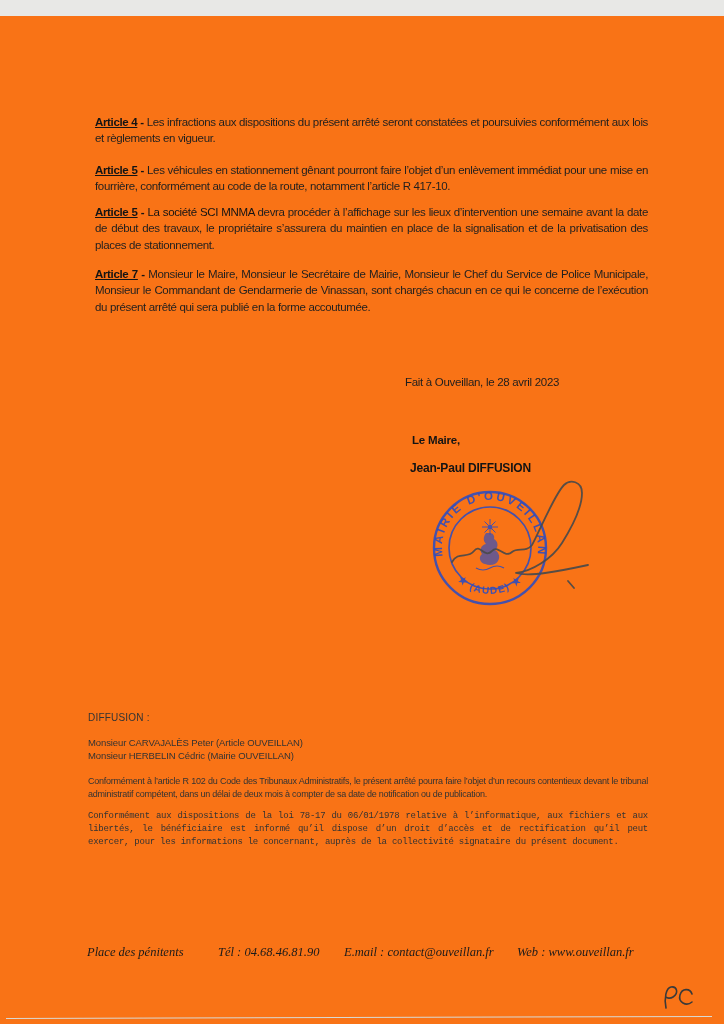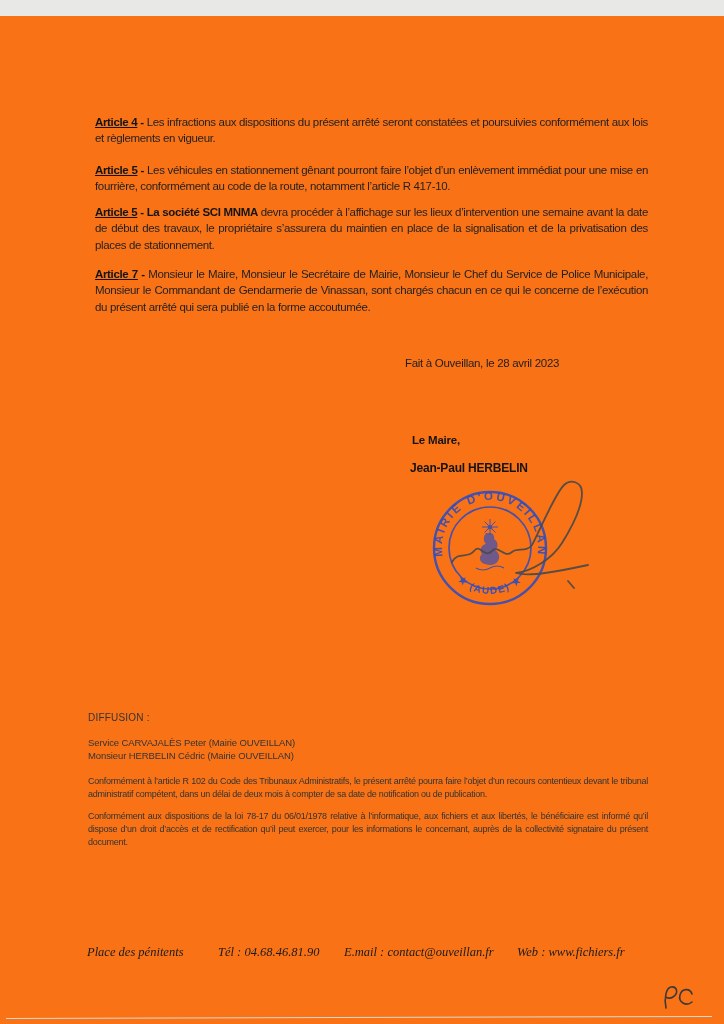--- a/index.html
+++ b/index.html
@@ -13,36 +13,36 @@
     color:#1e1e1e;
   }
   
   .article {
     position:absolute; left:95px; width:553px;
     font-size:11.5px; letter-spacing:-0.35px; line-height:16.5px;
     text-align:justify; color:#1f1f1f;
   }
   .article-label { font-weight:bold; text-decoration:underline; color:#141414; }
   .article-sep  { font-weight:bold; color:#141414; }
-  .article-lead { font-weight:bold; color:#141414; }
+  .article-lead { font-weight:normal; color:#141414; }
   #article-4 { top:86px; }
   #article-5 { top:134px; }
   #article-6 { top:176px; }
   #article-7 { top:238px; }
   
-  .place-date { position:absolute; left:405px; top:341px; font-size:11.5px; letter-spacing:-0.3px; }
+  .place-date { position:absolute; left:405px; top:360px; font-size:11.5px; letter-spacing:-0.3px; }
   .signatory-title { position:absolute; left:412px; top:418px; font-size:11.5px; font-weight:bold; letter-spacing:-0.2px; color:#141414; }
   .signatory-name  { position:absolute; left:410px; top:445px; font-size:12px;   font-weight:bold; letter-spacing:-0.2px; color:#141414; }
   .stamp-signature-svg { position:absolute; left:420px; top:455px; }
   
   .diffusion-heading { position:absolute; left:88px; top:696px; font-size:10px; color:#333; letter-spacing:0.2px; }
   .diffusion-recipients { position:absolute; left:88px; top:720px; font-size:9.5px; line-height:13px; color:#333; letter-spacing:-0.1px; }
   .legal { position:absolute; left:88px; width:560px; font-size:9px; letter-spacing:-0.25px; line-height:13px; color:#333; text-align:justify; }
   #legal-0 { top:750px; }
-  #legal-1 { top:785px; }
+  #legal-1 { top:785px;font-family:Liberation Mono, monospace; }
   
   .footer-item { position:absolute; top:929px; font-family:"Liberation Serif", serif; font-style:italic; font-size:12.5px; color:#1a1a1a; }
   #footer-address { left:87px; }
   #footer-phone   { left:218px;text-align:right; }
   #footer-email   { left:344px; }
   #footer-web     { left:517px; }
   .initials-svg { position:absolute; left:658px; top:966px; }
   .page-edge-line { position:absolute; left:6px; top:1001px; width:706px; height:1px; background:#d9d9d4; transform:rotate(-0.15deg); }
 </style>
 </head>
@@ -73,21 +73,21 @@
 
   <p class="article" id="article-7">
     <span class="article-label">Article 7</span>
     <span class="article-sep">-</span>
     <span class="article-lead"></span>
     <span class="article-text">Monsieur le Maire, Monsieur le Secrétaire de Mairie, Monsieur le Chef du Service de Police Municipale, Monsieur le Commandant de Gendarmerie de Vinassan, sont chargés chacun en ce qui le concerne de l’exécution du présent arrêté qui sera publié en la forme accoutumée.</span>
   </p>
 
   <div class="place-date">Fait à Ouveillan, le 28 avril 2023</div>
   <div class="signatory-title">Le Maire,</div>
-  <div class="signatory-name">Jean-Paul HERBELIN</div>
+  <div class="signatory-name">Jean-Paul DIFFUSION</div>
 
   <svg class="stamp-signature-svg" width="210" height="150" viewBox="0 0 210 150">
     <g stroke="#2e4dc0" fill="none" opacity="0.88">
       <circle cx="70" cy="77" r="56" stroke-width="2.4"></circle>
       <circle cx="70" cy="77" r="41" stroke-width="1.7"></circle>
 
       <circle cx="70" cy="56" r="2.6" fill="#2e4dc0" stroke="none"></circle>
       <path stroke-width="1" d="M70,48 v5 M70,59 v5 M62,56 h5 M78,56 h-5 M64.5,50.5 l3.5,3.5 M75.5,50.5 l-3.5,3.5 M64.5,61.5 l3.5,-3.5 M75.5,61.5 l-3.5,-3.5"></path>
 
       <path fill="#2e4dc0" stroke="none" opacity="0.78" d="M66,62 c-3,4 -3,8 0,11 c-5,1 -7,6 -4,10 c-4,3 -2,9 3,10 c5,2 11,1 13,-3 c3,-5 0,-9 -3,-11 c4,-3 3,-9 -1,-11 c1,-3 -1,-6 -4,-6 z"></path>
@@ -113,31 +113,31 @@
                C 150,8 162,10 162,22
                C 162,36 152,56 142,72
                C 132,88 112,100 96,102
                C 110,106 140,100 168,94"></path>
       <path d="M 148,110 L 154,117"></path>
     </g>
   </svg>
 
   <div class="diffusion-heading">DIFFUSION :</div>
   <div class="diffusion-recipients">
-    <div>Service CARVAJALÈS Peter (Mairie OUVEILLAN)</div>
+    <div>Monsieur CARVAJALÈS Peter (Article OUVEILLAN)</div>
     <div>Monsieur HERBELIN Cédric (Mairie OUVEILLAN)</div>
   </div>
 
   <p class="legal" id="legal-0">Conformément à l’article R 102 du Code des Tribunaux Administratifs, le présent arrêté pourra faire l’objet d’un recours contentieux devant le tribunal administratif compétent, dans un délai de deux mois à compter de sa date de notification ou de publication.</p>
   <p class="legal" id="legal-1">Conformément aux dispositions de la loi 78-17 du 06/01/1978 relative à l’informatique, aux fichiers et aux libertés, le bénéficiaire est informé qu’il dispose d’un droit d’accès et de rectification qu’il peut exercer, pour les informations le concernant, auprès de la collectivité signataire du présent document.</p>
 
   <span class="footer-item" id="footer-address">Place des pénitents</span>
   <span class="footer-item" id="footer-phone">Tél : 04.68.46.81.90</span>
   <span class="footer-item" id="footer-email">E.mail : contact@ouveillan.fr</span>
-  <span class="footer-item" id="footer-web">Web : www.fichiers.fr</span>
+  <span class="footer-item" id="footer-web">Web : www.ouveillan.fr</span>
 
   <svg class="initials-svg" width="40" height="34" viewBox="0 0 40 34" aria-label="PC">
     <g stroke="#3a3a3a" stroke-width="1.6" fill="none" stroke-linecap="round">
       <path d="M 8,26 C 6,16 8,6 13,5 C 19,4 21,11 15,15 C 12,17 9,16 8,15"></path>
       <path d="M 34,12 C 32,6 24,6 22,13 C 20,20 28,25 34,20"></path>
     </g>
   </svg>
 
   <div class="page-edge-line"></div>
 

